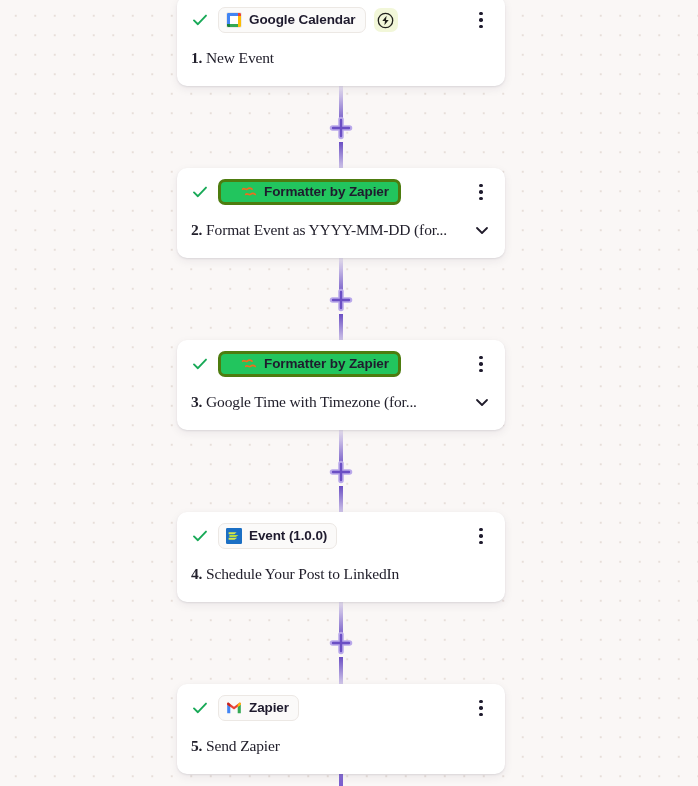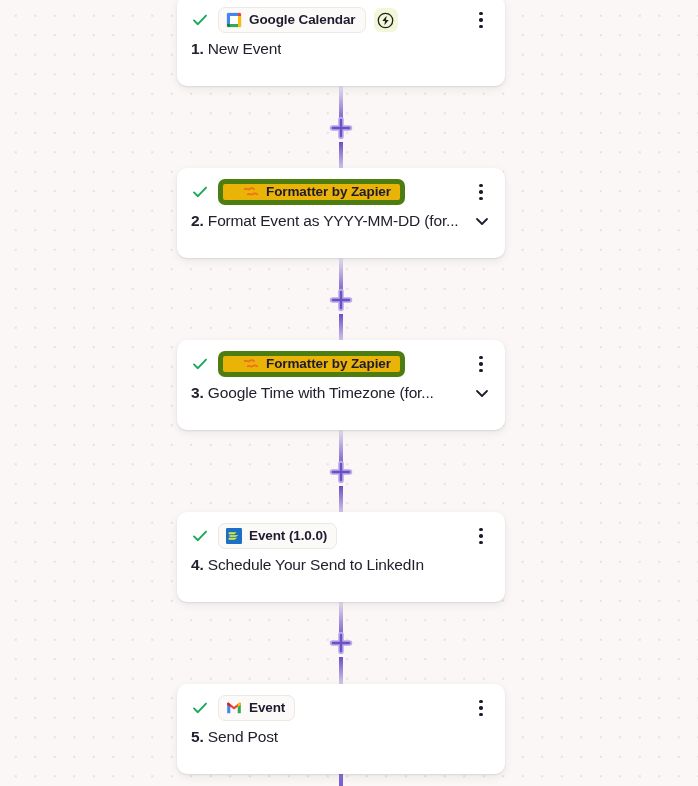--- a/index.html
+++ b/index.html
@@ -61,22 +61,22 @@
     align-items: center;
     gap: 7px;
     background: #fbfaf9;
     border: 1px solid #ece8e4;
     border-radius: 7px;
     padding: 4px 9px 4px 7px;
     height: 26px;
     box-sizing: border-box;
   }
   .app-chip.formatter-chip {
-    background: #eab308;
-    border: 5px solid #4d7c0f;
+    background: #22c55e;
+    border: 3px solid #4d7c0f;
     padding-left: 20px;
   }
   .app-chip .chip-label {
     font-size: 13.5px;
     font-weight: 700;
     color: #1f1b2e;
     letter-spacing: -0.1px;
     white-space: nowrap;
     line-height: 1;
   }
@@ -117,23 +117,24 @@
     display: block;
     width: 3.5px;
     height: 3.5px;
     border-radius: 50%;
     background: #1f1b2e;
   }
 
   .card-bottom {
     display: flex;
     align-items: flex-end;
-    margin-top: 4px;
+    margin-top: 13px;
     position: relative;
     padding-right: 26px;
+    font-family: Liberation Serif, serif;
   }
   .step-title {
     font-size: 15.5px;
     color: #22202c;
     letter-spacing: -0.15px;
     white-space: nowrap;
     overflow: hidden;
     text-overflow: clip;
     line-height: 20px;
   }
@@ -331,43 +332,43 @@
         </svg>
         <span class="chip-label">Event (1.0.0)</span>
       </span>
       <span class="kebab-menu">
         <i></i>
         <i></i>
         <i></i>
       </span>
     </div>
     <div class="card-bottom">
-      <span class="step-title"><span class="step-num">4.</span> <span>Schedule Your Send to LinkedIn</span></span>
+      <span class="step-title"><span class="step-num">4.</span> <span>Schedule Your Post to LinkedIn</span></span>
     </div>
   </div>
 
   <div class="node-card" style="top:684px;height:90px;">
     <div class="card-top">
       <svg class="check-icon" viewBox="0 0 18 18">
         <path d="M3 9.4 L6.9 13.2 L15 4.6" fill="none" stroke="#18a957" stroke-width="1.9" stroke-linecap="round" stroke-linejoin="round"></path>
       </svg>
       <span class="app-chip">
         <svg class="app-icon" viewBox="0 0 16 13">
           <path d="M1.2 11.8 L1.2 3.0 L4.3 5.3 L4.3 11.8 Z" fill="#4285f4"></path>
           <path d="M11.7 11.8 L11.7 5.3 L14.8 3.0 L14.8 11.8 Z" fill="#34a853"></path>
           <path d="M1.2 3.0 L1.2 1.9 A0.9 0.9 0 0 1 2.6 1.2 L8.0 5.2 L13.4 1.2 A0.9 0.9 0 0 1 14.8 1.9 L14.8 3.0 L8.0 8.1 Z" fill="#ea4335"></path>
           <path d="M13.4 1.2 A0.9 0.9 0 0 1 14.8 1.9 L14.8 3.3 L11.7 5.5 L11.7 3.1 Z" fill="#fbbc04"></path>
           <path d="M1.2 1.9 A0.9 0.9 0 0 1 2.6 1.2 L4.3 2.5 L4.3 5.4 L1.2 3.2 Z" fill="#c5221f"></path>
         </svg>
-        <span class="chip-label">Event</span>
-      </span>
-      <span class="kebab-menu">
-        <i></i>
-        <i></i>
-        <i></i>
-      </span>
-    </div>
-    <div class="card-bottom">
-      <span class="step-title"><span class="step-num">5.</span> <span>Send Post</span></span>
+        <span class="chip-label">Zapier</span>
+      </span>
+      <span class="kebab-menu">
+        <i></i>
+        <i></i>
+        <i></i>
+      </span>
+    </div>
+    <div class="card-bottom">
+      <span class="step-title"><span class="step-num">5.</span> <span>Send Zapier</span></span>
     </div>
   </div>
 
 </div>
 
 </body></html>

